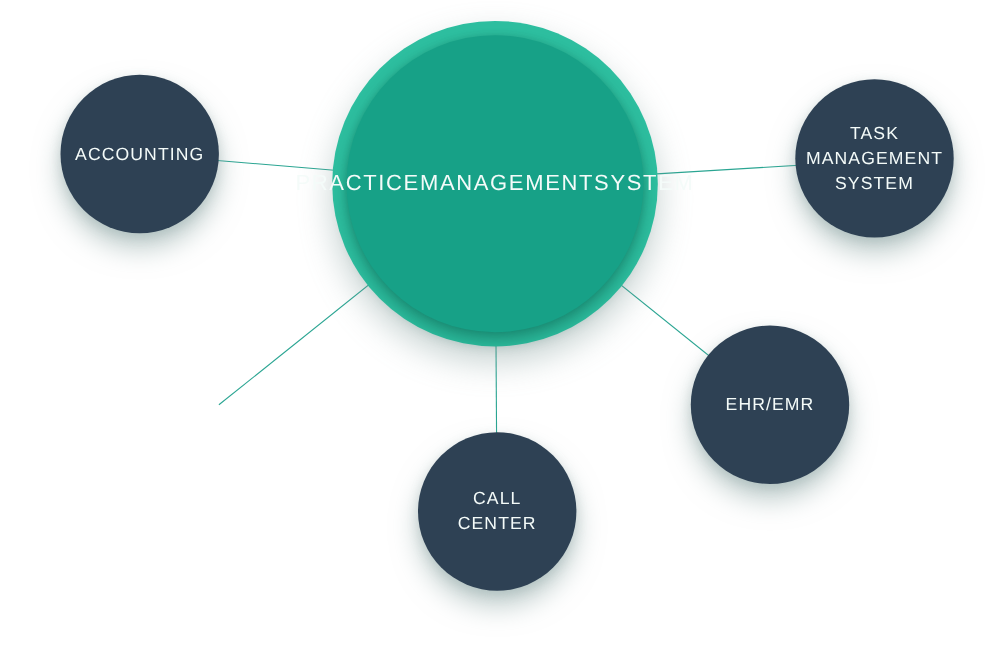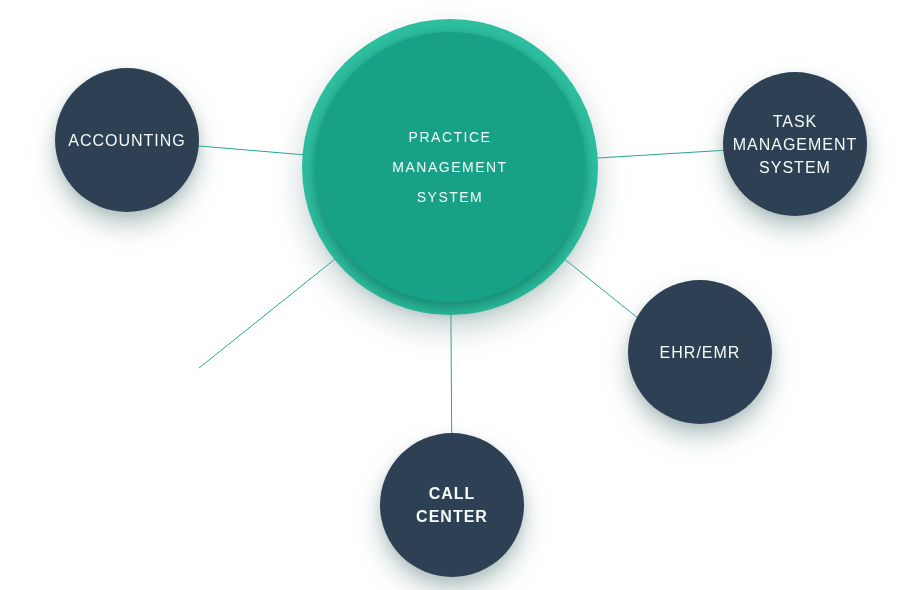--- a/index.html
+++ b/index.html
@@ -40,30 +40,30 @@
   .satellite span{display:block;}
   .hub{
     left:302px;top:19px;width:296px;height:296px;
     background:var(--hub-ring);
     box-shadow:0 14px 30px rgba(128,156,154,0.45);
   }
   .hub-inner{
     position:absolute;inset:13px;border-radius:50%;
     background:var(--hub-fill);
     box-shadow:0 8px 14px rgba(6,77,63,0.40), 0 0 6px rgba(6,77,63,0.18);
-    display:flex;flex-direction:column;align-items:center;justify-content:center;
+    display:flex;flex-direction:row;align-items:center;justify-content:center;
     text-align:center;
-    font-size:14px;line-height:30px;letter-spacing:1.5px;
+    font-size:20px;line-height:30px;letter-spacing:1.5px;
   }
   .hub-inner span{display:block;}
   .node-accounting{left:55px;top:68px;}
   .node-task{left:723px;top:72px;}
   .node-crm{left:127px;top:296px;}
-  .node-ehr{left:628px;top:280px;}
-  .node-call{left:380px;top:433px;font-weight:bold;}
+  .node-ehr{left:628px;top:296px;}
+  .node-call{left:380px;top:393px;}
 </style>
 </head>
 <body>
 
 <div class="stage">
 
   <svg class="connectors" viewBox="0 0 900 590" xmlns="http://www.w3.org/2000/svg">
     <line x1="450" y1="167" x2="127" y2="140"></line>
     <line x1="450" y1="167" x2="795" y2="146"></line>
     <line x1="450" y1="167" x2="199" y2="368"></line>

